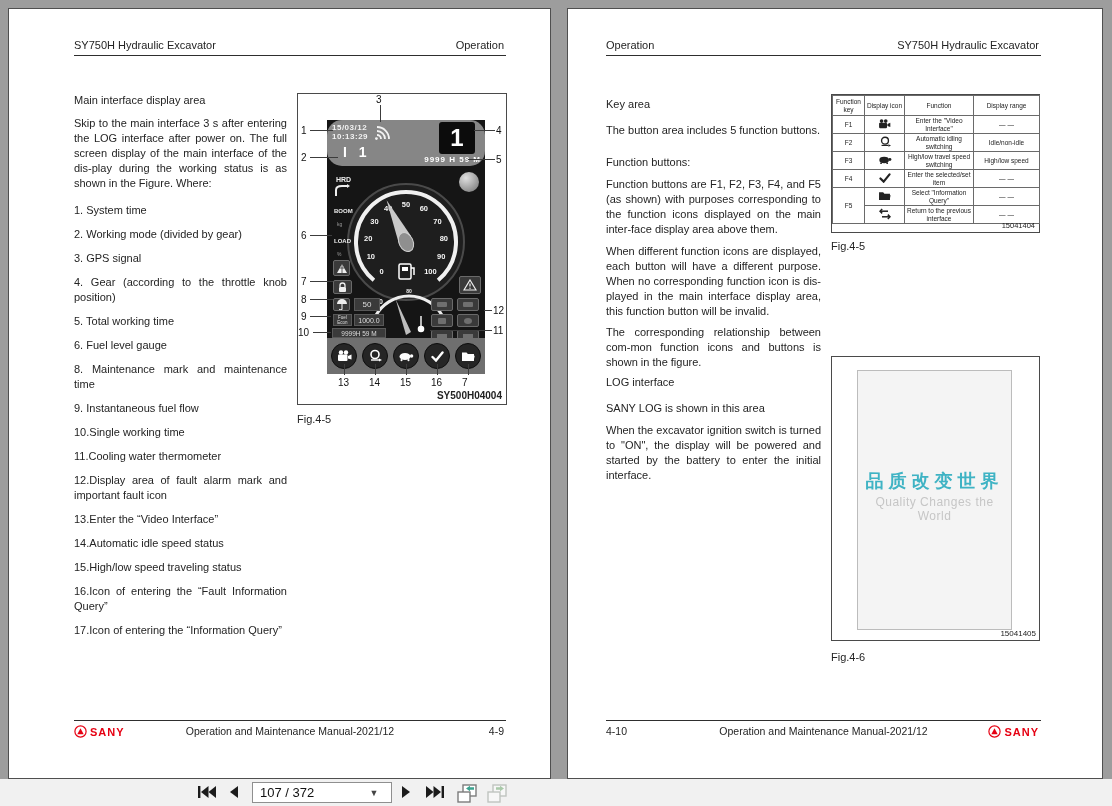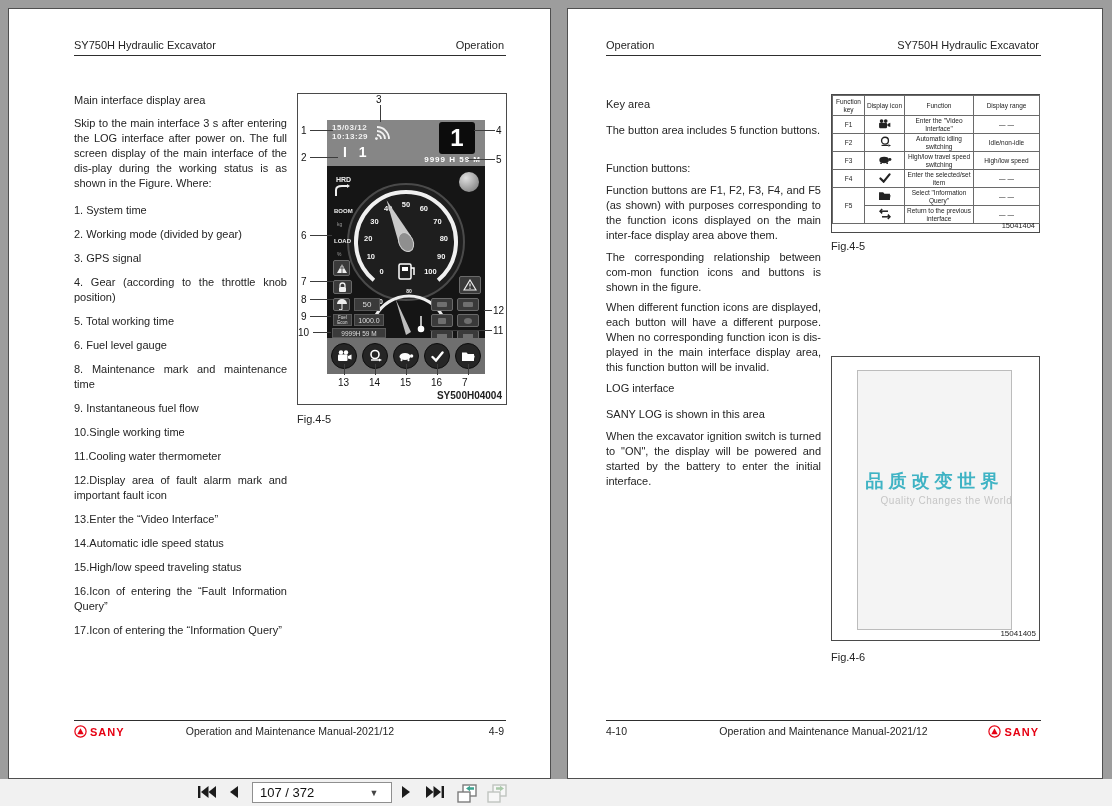--- a/index.html
+++ b/index.html
@@ -17,21 +17,21 @@
   .col h3 { font-size:11px; font-weight:normal; margin-bottom:8px; }
   .col p  { text-align:justify; margin-bottom:12px; }
   .li { text-align:justify; margin-bottom:9px; }
 
   .fig { position:absolute; border:1px solid #4a4a4a; background:#fff; }
   .figcap { position:absolute; font-size:11px; color:#242424; }
   .figcode { position:absolute; font-size:10px; font-weight:bold; color:#222; }
 
   
   .panel { position:absolute; left:29px; top:26px; width:158px; height:254px; background:#151515; overflow:hidden; }
-  .statusbar { position:absolute; left:0; top:0; width:158px; height:46px; background:#868686; }
+  .statusbar { position:absolute; left:0; top:0; width:158px; height:46px; background:#868686;border-radius:15px; }
   .dt { position:absolute; left:5px; top:3px; font-size:8px; line-height:9px; font-weight:bold; color:#f2f2f2; letter-spacing:.5px; }
   .mode { position:absolute; left:16px; top:24px; font-size:14px; font-weight:bold; color:#fff; letter-spacing:4px; }
   .gearbox { position:absolute; right:10px; top:2px; width:36px; height:32px; background:#0c0c0c; border-radius:3px; color:#fff; font-size:24px; font-weight:bold; text-align:center; line-height:32px; }
   .totaltime { position:absolute; right:4px; top:35px; font-size:8px; font-weight:bold; color:#fff; letter-spacing:1px; }
   .gps { position:absolute; left:46px; top:3px; }
 
   .sidelabel { position:absolute; color:#eee; font-weight:bold; }
   .dim { color:#9a9a9a; font-weight:normal; }
   .ibox { position:absolute; background:#3a3a3a; border:1px solid #6a6a6a; border-radius:2px; color:#ddd; display:flex; align-items:center; justify-content:center; }
   .vbox { position:absolute; background:#3a3a3a; border:1px solid #585858; color:#ddd; font-size:8px; display:flex; align-items:center; justify-content:center; }
@@ -45,21 +45,21 @@
   
   table.fn { border-collapse:collapse; width:100%; table-layout:fixed; }
   table.fn th, table.fn td { border:1px solid #6a6a6a; font-size:6.5px; line-height:7.5px; text-align:center; vertical-align:middle; padding:1px; color:#222; font-weight:normal; }
   table.fn th { height:20px; }
   table.fn td { height:17px; }
   .ticon { color:#1a1a1a; }
 
   
   .logpanel { position:absolute; left:25px; top:13px; width:155px; height:260px; background:#f4f4f4; border:1px solid #bcbcbc; }
   .cn { position:absolute; left:0; width:100%; top:98px; text-align:center; font-size:18px; font-weight:bold; color:#3fb3c4; letter-spacing:5px; }
-  .en { position:absolute; left:12px; width:100%; top:124px; text-align:center; font-size:10px; color:#c6c6c6; letter-spacing:.5px; }
+  .en { position:absolute; left:0; width:100%; top:124px; text-align:center; font-size:12px; color:#c6c6c6; letter-spacing:.5px; }
 
   
   .foot { position:absolute; top:716px; font-size:10.5px; color:#242424; }
   .brand { display:flex; align-items:center; gap:3px; font-size:11px; font-weight:bold; color:#e60012; letter-spacing:1px; }
 
   
   .toolbar { position:absolute; left:0; top:779px; width:1112px; height:27px; background:#f1f1f1; }
   .tbtn { position:absolute; top:6px; background:none; border:none; cursor:pointer; padding:0; }
   .pagebox { position:absolute; left:252px; top:3px; width:140px; height:21px; background:#fff; border:1px solid #8f8f8f; display:flex; align-items:center; }
   .pagebox input { border:none; outline:none; width:112px; font-size:13px; font-family:"Liberation Sans",sans-serif; padding-left:7px; color:#111; background:transparent; }
@@ -305,25 +305,25 @@
   <span class="foot" style="right:46px">4-9</span>
 </div>
 
 <div class="page page-right">
   <span class="hdr" style="left:38px">Operation</span>
   <span class="hdr" style="right:63px">SY750H Hydraulic Excavator</span>
   <div class="rule" style="left:38px; top:46px; width:435px"></div>
 
   <div class="col" style="left:38px; top:88px; width:215px">
     <h3 style="margin-bottom:11px">Key area</h3>
-    <p style="margin-bottom:23px">The button area includes 5 function buttons.</p>
+    <p style="margin-bottom:17px">The button area includes 5 function buttons.</p>
     <p style="margin-bottom:7px">Function buttons:</p>
     <p style="margin-bottom:7px">Function buttons are F1, F2, F3, F4, and F5 (as shown) with purposes corresponding to the function icons displayed on the main inter-face display area above them.</p>
+    <p style="margin-bottom:6px">When different function icons are displayed, each button will have a different purpose. When no corresponding function icon is dis-played in the main interface display area, this function button will be invalid.</p>
     <p style="margin-bottom:5px">The corresponding relationship between com-mon function icons and buttons is shown in the figure.</p>
-    <p style="margin-bottom:6px">When different function icons are displayed, each button will have a different purpose. When no corresponding function icon is dis-played in the main interface display area, this function button will be invalid.</p>
     <h3 style="margin-bottom:11px">LOG interface</h3>
     <p style="margin-bottom:7px">SANY LOG is shown in this area</p>
     <p>When the excavator ignition switch is turned to "ON", the display will be powered and started by the battery to enter the initial interface.</p>
   </div>
 
   <div class="fig" style="left:263px; top:85px; width:209px; height:139px">
     <table class="fn">
       <colgroup>
           <col style="width:32px">
           <col style="width:40px">

